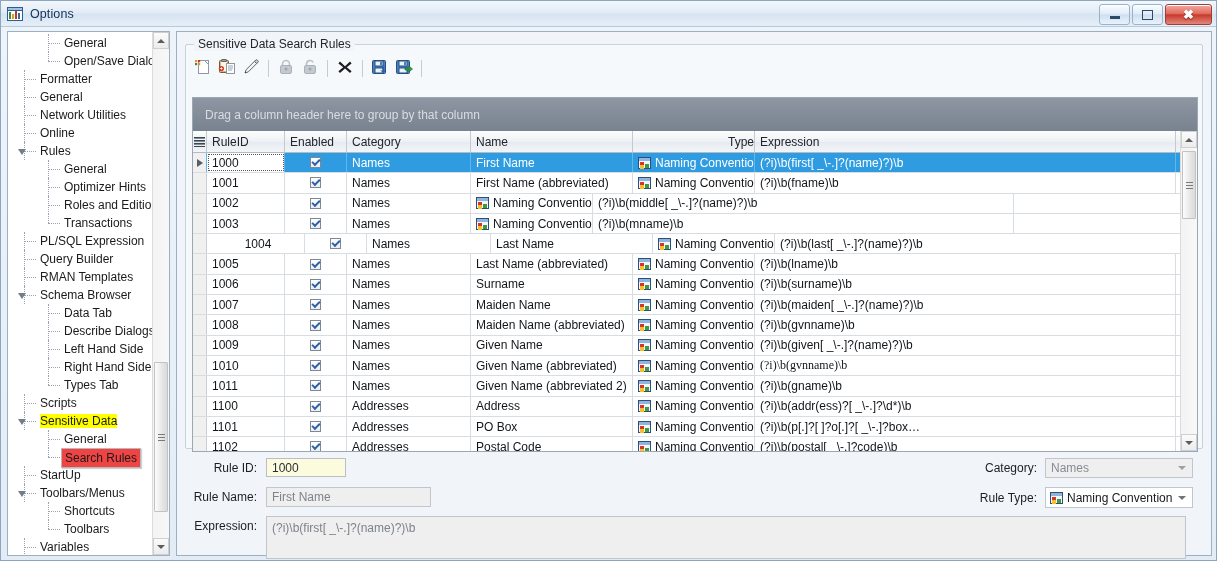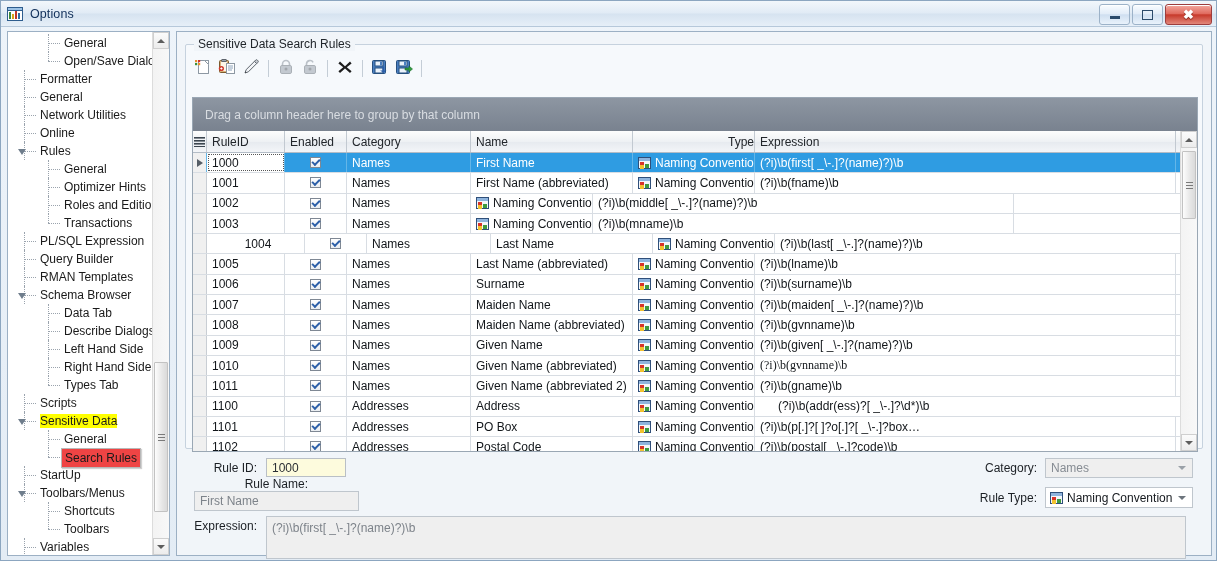--- a/index.html
+++ b/index.html
@@ -744,21 +744,21 @@
               </div>
               <div class="cell" style="width:122px;">
                 <span class="typeicon">
                   <i class="bar"></i>
                   <i class="r"></i>
                   <i class="y"></i>
                   <i class="g"></i>
                 </span>
                 <span>Naming Convention</span>
               </div>
-              <div class="cell" style="width:421px;margin-left:18px;">
+              <div class="cell" style="width:421px;">
                 <span>(?i)\b(addr(ess)?[ _\-.]?\d*)\b</span>
               </div>
             </div>
             <div class="row">
               <div class="cell ind" style="width:14px;"></div>
               <div class="cell idcell" style="width:78px;">
                 <span>1101</span>
               </div>
               <div class="cell chk" style="width:62px;">
                 <span class="cbox"></span>
@@ -829,21 +829,21 @@
       </div>
     </div>
 
     <div class="form">
 
       <div class="frow" style="left:0;top:6px;">
         <div class="flabel" style="width:72px;">Rule ID:</div>
         <div class="ip yel" style="width:80px;height:19px;margin-left:9px;">1000</div>
       </div>
 
-      <div class="frow" style="left:0;top:25px;flex-direction:column;">
+      <div class="frow" style="left:0;top:35px;">
         <div class="flabel" style="width:72px;">Rule Name:</div>
         <div class="ip ro" style="width:165px;height:20px;margin-left:9px;">First Name</div>
       </div>
 
       <div class="frow" style="left:0;top:64px;align-items:flex-start;">
         <div class="flabel" style="width:72px;line-height:20px;">Expression:</div>
         <div class="area" style="width:920px;height:43px;margin-left:9px;">(?i)\b(first[ _\-.]?(name)?)\b</div>
       </div>
 
       <div class="frow" style="right:10px;top:6px;">

